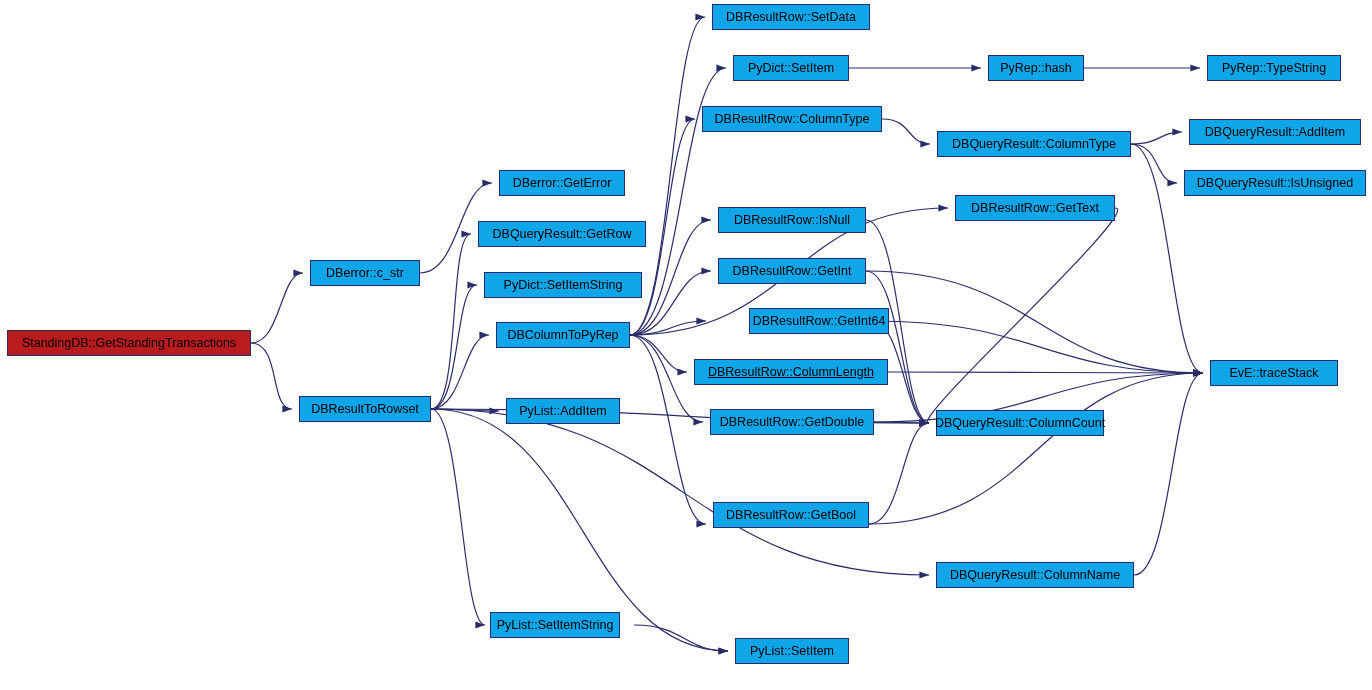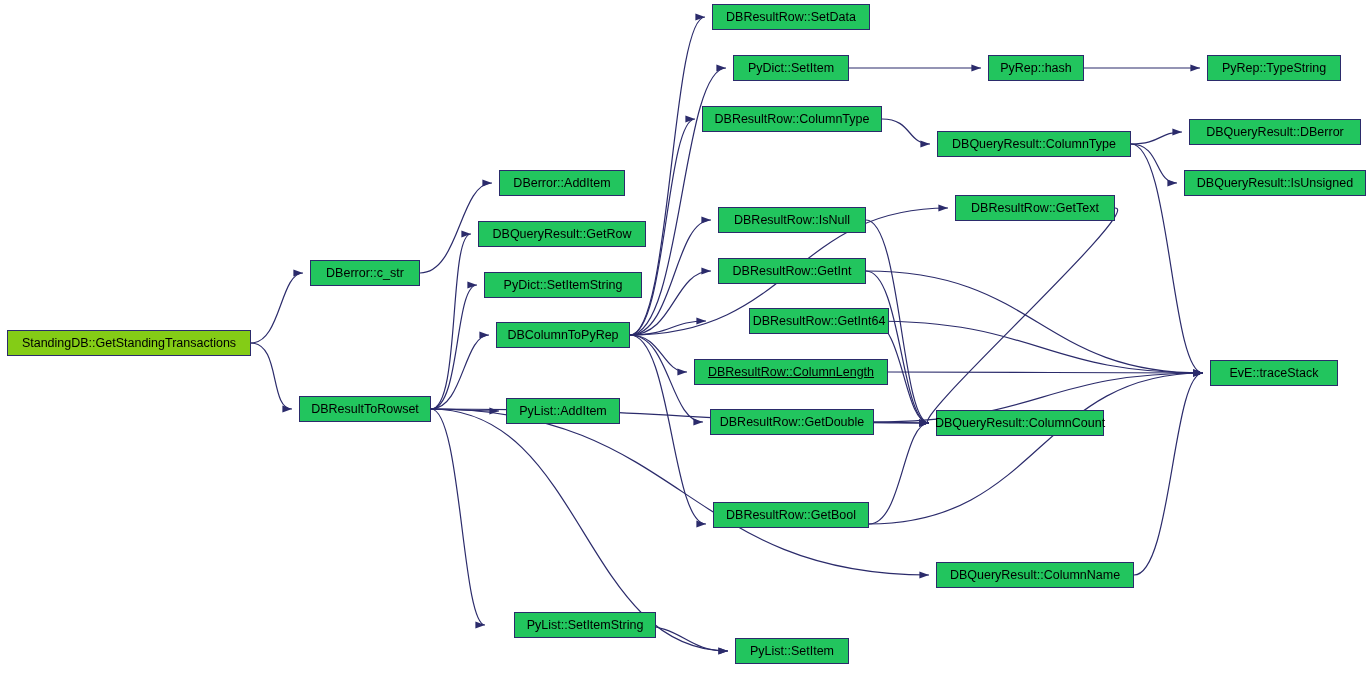--- a/index.html
+++ b/index.html
@@ -22,33 +22,33 @@
     left: 0;
     top: 0;
     width: 1372px;
     height: 690px;
     pointer-events: none;
   }
   .node {
     position: absolute;
     box-sizing: border-box;
     border: 1px solid #2b2b6b;
-    background: #22c55e;
+    background: #0ea5e9;
     color: #000000;
     font-size: 12.5px;
     line-height: 1;
     display: flex;
     align-items: center;
     justify-content: center;
     white-space: nowrap;
     padding: 0 7px;
     height: 26px;
   }
   .node.root {
-    background: #84cc16;
+    background: #b91c1c;
   }
 </style>
 </head>
 <body>
 
 <div id="canvas">
   <svg id="edges" viewBox="0 0 1372 690">
     <defs>
       <marker id="arrow" markerWidth="9" markerHeight="9" refX="8" refY="3" orient="auto" markerUnits="strokeWidth">
         <path d="M0,0 L8,3 L0,6 z" fill="#2b2b6b"></path>
@@ -93,40 +93,40 @@
         <path d="M874,422 C1042,422 1042,373 1203,373" marker-end="url(#arrow)" stroke="#2b2b6b"></path>
         <path d="M869,524 C902.5,524 902.5,423 929,423" marker-end="url(#arrow)" stroke="#2b2b6b"></path>
         <path d="M869,524 C1039.5,524 1039.5,373 1203,373" marker-end="url(#arrow)" stroke="#2b2b6b"></path>
         <path d="M1115,208 C1145,208 906,423 929,423" marker-end="url(#arrow)" stroke="#2b2b6b"></path>
         <path d="M1134,575 C1172,575 1172,373 1203,373" marker-end="url(#arrow)" stroke="#2b2b6b"></path>
       </g>
   </svg>
   <div id="node-layer">
       <div class="node root" style="left: 7px; top: 330px; width: 244px;">StandingDB::GetStandingTransactions</div>
       <div class="node" style="left: 310px; top: 260px; width: 110px;">DBerror::c_str</div>
-      <div class="node" style="left: 499px; top: 170px; width: 126px;">DBerror::AddItem</div>
+      <div class="node" style="left: 499px; top: 170px; width: 126px;">DBerror::GetError</div>
       <div class="node" style="left: 478px; top: 221px; width: 168px;">DBQueryResult::GetRow</div>
       <div class="node" style="left: 484px; top: 272px; width: 158px;">PyDict::SetItemString</div>
       <div class="node" style="left: 496px; top: 322px; width: 134px;">DBColumnToPyRep</div>
       <div class="node" style="left: 299px; top: 396px; width: 132px;">DBResultToRowset</div>
       <div class="node" style="left: 506px; top: 398px; width: 114px;">PyList::AddItem</div>
-      <div class="node" style="left: 514px; top: 612px; width: 142px;">PyList::SetItemString</div>
+      <div class="node" style="left: 490px; top: 612px; width: 130px;">PyList::SetItemString</div>
       <div class="node" style="left: 735px; top: 638px; width: 114px;">PyList::SetItem</div>
       <div class="node" style="left: 712px; top: 4px; width: 158px;">DBResultRow::SetData</div>
       <div class="node" style="left: 733px; top: 55px; width: 116px;">PyDict::SetItem</div>
       <div class="node" style="left: 702px; top: 106px; width: 180px;">DBResultRow::ColumnType</div>
       <div class="node" style="left: 718px; top: 207px; width: 148px;">DBResultRow::IsNull</div>
       <div class="node" style="left: 718px; top: 258px; width: 148px;">DBResultRow::GetInt</div>
       <div class="node" style="left: 749px; top: 308px; width: 140px;">DBResultRow::GetInt64</div>
       <div class="node" style="left: 694px; top: 359px; width: 194px; text-decoration: underline;">DBResultRow::ColumnLength</div>
       <div class="node" style="left: 710px; top: 409px; width: 164px;">DBResultRow::GetDouble</div>
       <div class="node" style="left: 713px; top: 502px; width: 156px;">DBResultRow::GetBool</div>
       <div class="node" style="left: 955px; top: 195px; width: 160px;">DBResultRow::GetText</div>
       <div class="node" style="left: 937px; top: 131px; width: 194px;">DBQueryResult::ColumnType</div>
       <div class="node" style="left: 936px; top: 410px; width: 168px;">DBQueryResult::ColumnCount</div>
       <div class="node" style="left: 936px; top: 562px; width: 198px;">DBQueryResult::ColumnName</div>
       <div class="node" style="left: 988px; top: 55px; width: 96px;">PyRep::hash</div>
-      <div class="node" style="left: 1189px; top: 119px; width: 172px;">DBQueryResult::DBerror</div>
+      <div class="node" style="left: 1189px; top: 119px; width: 172px;">DBQueryResult::AddItem</div>
       <div class="node" style="left: 1184px; top: 170px; width: 182px;">DBQueryResult::IsUnsigned</div>
       <div class="node" style="left: 1207px; top: 55px; width: 134px;">PyRep::TypeString</div>
       <div class="node" style="left: 1210px; top: 360px; width: 128px;">EvE::traceStack</div>
     </div>
 </div>
 
 </body></html>

